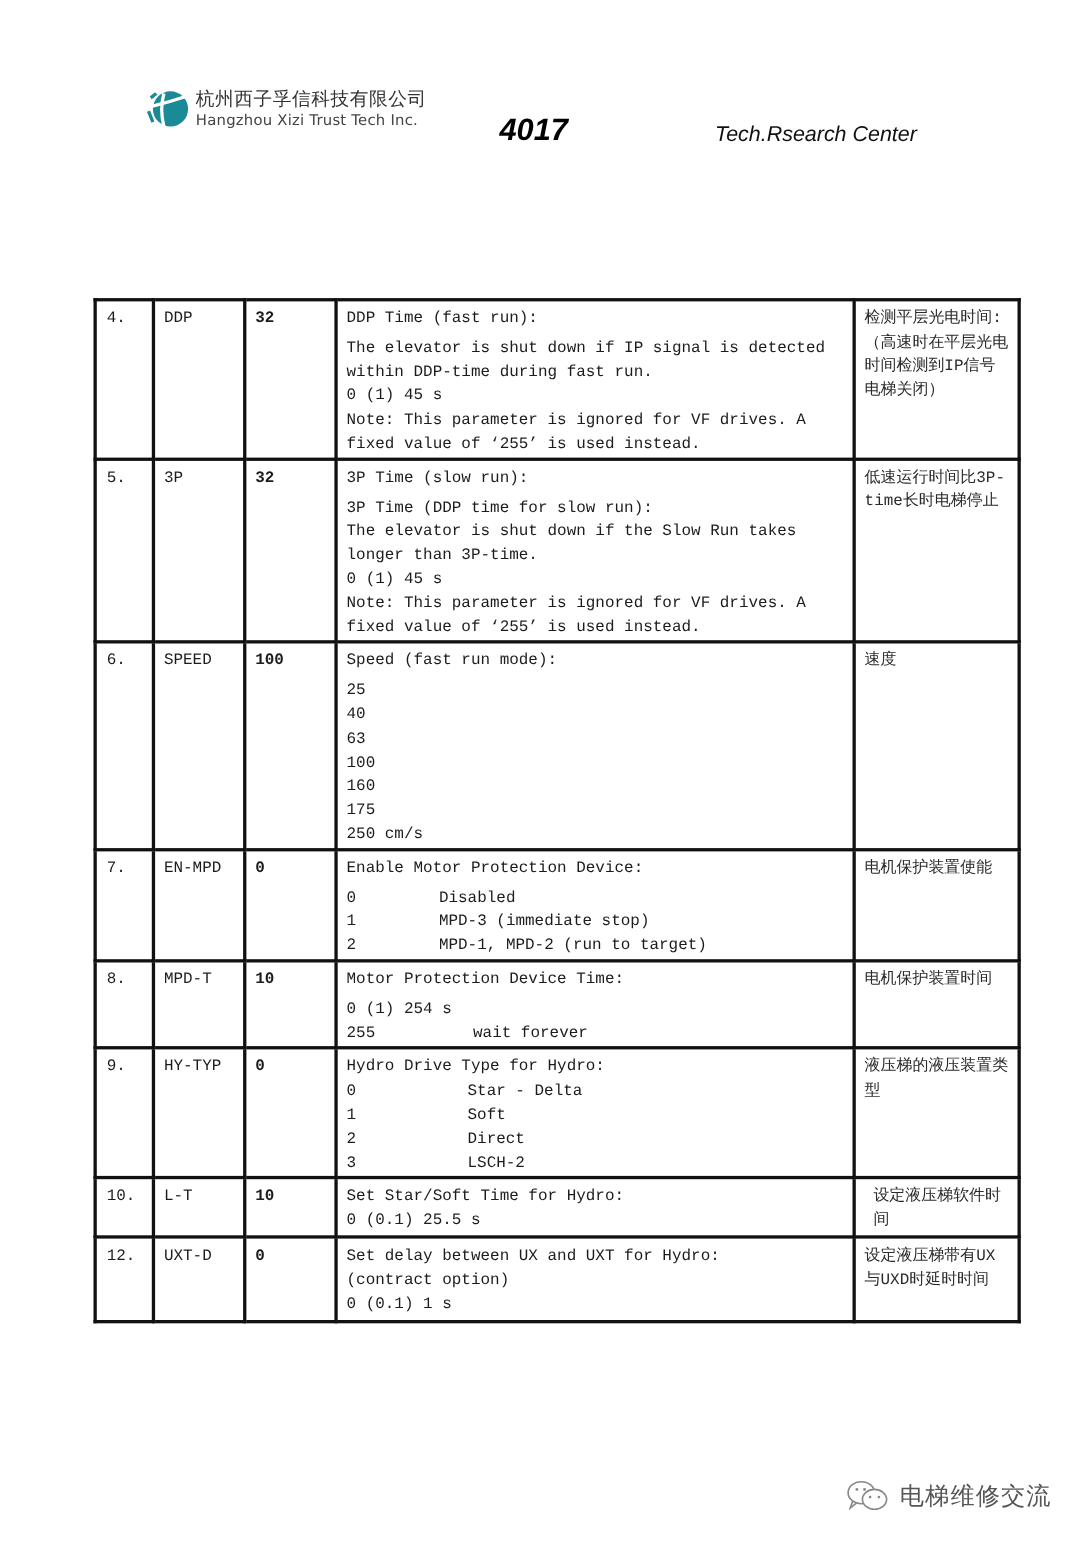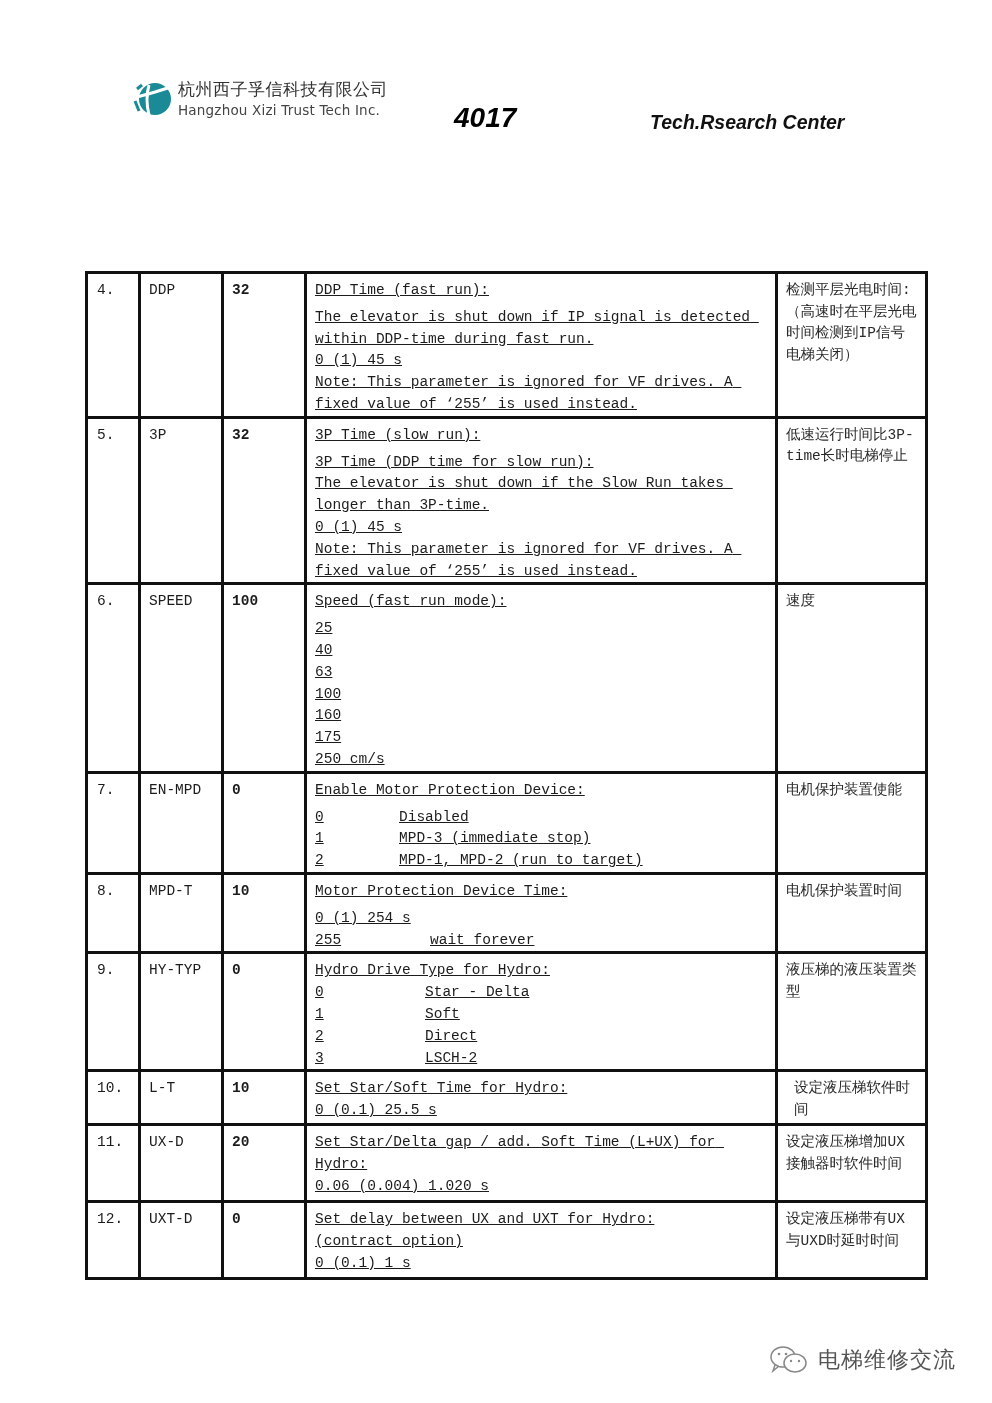--- a/index.html
+++ b/index.html
@@ -2,28 +2,28 @@
 <html><head>
   <meta charset="utf-8">
   <style>
     html, body { margin: 0; padding: 0; background: #ffffff; }
     body { width: 992px; height: 1403px; position: relative; overflow: hidden; font-family: "DejaVu Serif", serif; color: #1a1a1a; }
     .logo { position: absolute; left: 128px; top: 76px; width: 270px; height: 50px; }
     .logo-mark { position: absolute; left: 5px; top: 3px; width: 40px; height: 40px; }
     .logo-cn { position: absolute; left: 50px; top: 2px; font-family: "DejaVu Sans", sans-serif; font-size: 17px; color: #333; letter-spacing: 0.5px; white-space: nowrap; }
     .logo-en { position: absolute; left: 50px; top: 26px; font-family: "DejaVu Sans", sans-serif; font-size: 13.5px; color: #444; white-space: nowrap; letter-spacing: 0.2px; }
     .doc-num { position: absolute; left: 454px; top: 102px; font-family: "Liberation Sans", sans-serif; font-weight: bold; font-style: italic; font-size: 28px; color: #000000; }
-    .doc-center { position: absolute; left: 650px; top: 111px; font-family: "Liberation Sans", sans-serif; font-weight: bold; font-style: italic; font-size: 19.5px; color: #111; white-space: nowrap; }
+    .doc-center { position: absolute; left: 650px; top: 111px; font-family: "Liberation Sans", sans-serif; font-weight: normal; font-style: italic; font-size: 19.5px; color: #111; white-space: nowrap; }
 
     table.params { position: absolute; left: 85px; top: 271px; width: 831px; border-collapse: collapse; table-layout: fixed; }
     table.params td { border: 3px solid #111; vertical-align: top; padding: 6px 7px 0 8px; font-family: "Liberation Mono", monospace; font-size: 14.5px; line-height: 21.8px; color: #1c1c1c; }
     table.params td.c1 { width: 34px; padding-left: 9px; }
     table.params td.c2 { width: 65px; }
     table.params td.c3 { width: 65px; font-weight: bold; }
-    table.params td.c4 { width: 453px; text-decoration: underline; }
+    table.params td.c4 { width: 453px; }
     table.params td.c5 { width: 132px; font-family: Liberation Mono, monospace; font-size: 14.5px; line-height: 21.5px; color: #2a2a2a; }
     .line { display: block; white-space: pre-wrap; }
     .title-line { display: block; margin-bottom: 5px; }
     .opt { display: flex; }
     .opt .k { width: 84px; flex: none; }
     .opt.wide .k { width: 110px; }
     .opt.wider .k { width: 115px; }
 
     .watermark { position: absolute; left: 768px; top: 1340px; height: 40px; display: flex; align-items: center; }
     .watermark .wm-text { font-family: "DejaVu Sans", sans-serif; font-size: 22px; color: #555; margin-left: 8px; letter-spacing: 1px; }
@@ -153,30 +153,20 @@
         <td class="c1">10.</td>
         <td class="c2">L-T</td>
         <td class="c3">10</td>
         <td class="c4">
           <span class="line">Set Star/Soft Time for Hydro:</span>
           <span class="line">0 (0.1) 25.5 s</span>
         </td>
         <td class="c5" style="white-space: pre-wrap; padding-left: 16px;">设定液压梯软件时间</td>
       </tr>
       <tr style="height: 77px;">
-        <td class="c1">11.</td>
-        <td class="c2">UX-D</td>
-        <td class="c3">20</td>
-        <td class="c4">
-          <span class="line">Set Star/Delta gap / add. Soft Time (L+UX) for Hydro:</span>
-          <span class="line">0.06 (0.004) 1.020 s</span>
-        </td>
-        <td class="c5" style="white-space: pre-wrap;">设定液压梯增加UX接触器时软件时间</td>
-      </tr>
-      <tr style="height: 77px;">
         <td class="c1">12.</td>
         <td class="c2">UXT-D</td>
         <td class="c3">0</td>
         <td class="c4">
           <span class="line">Set delay between UX and UXT for Hydro:</span>
           <span class="line">(contract option)</span>
           <span class="line">0 (0.1) 1 s</span>
         </td>
         <td class="c5" style="white-space: pre-wrap;">设定液压梯带有UX与UXD时延时时间</td>
       </tr>

